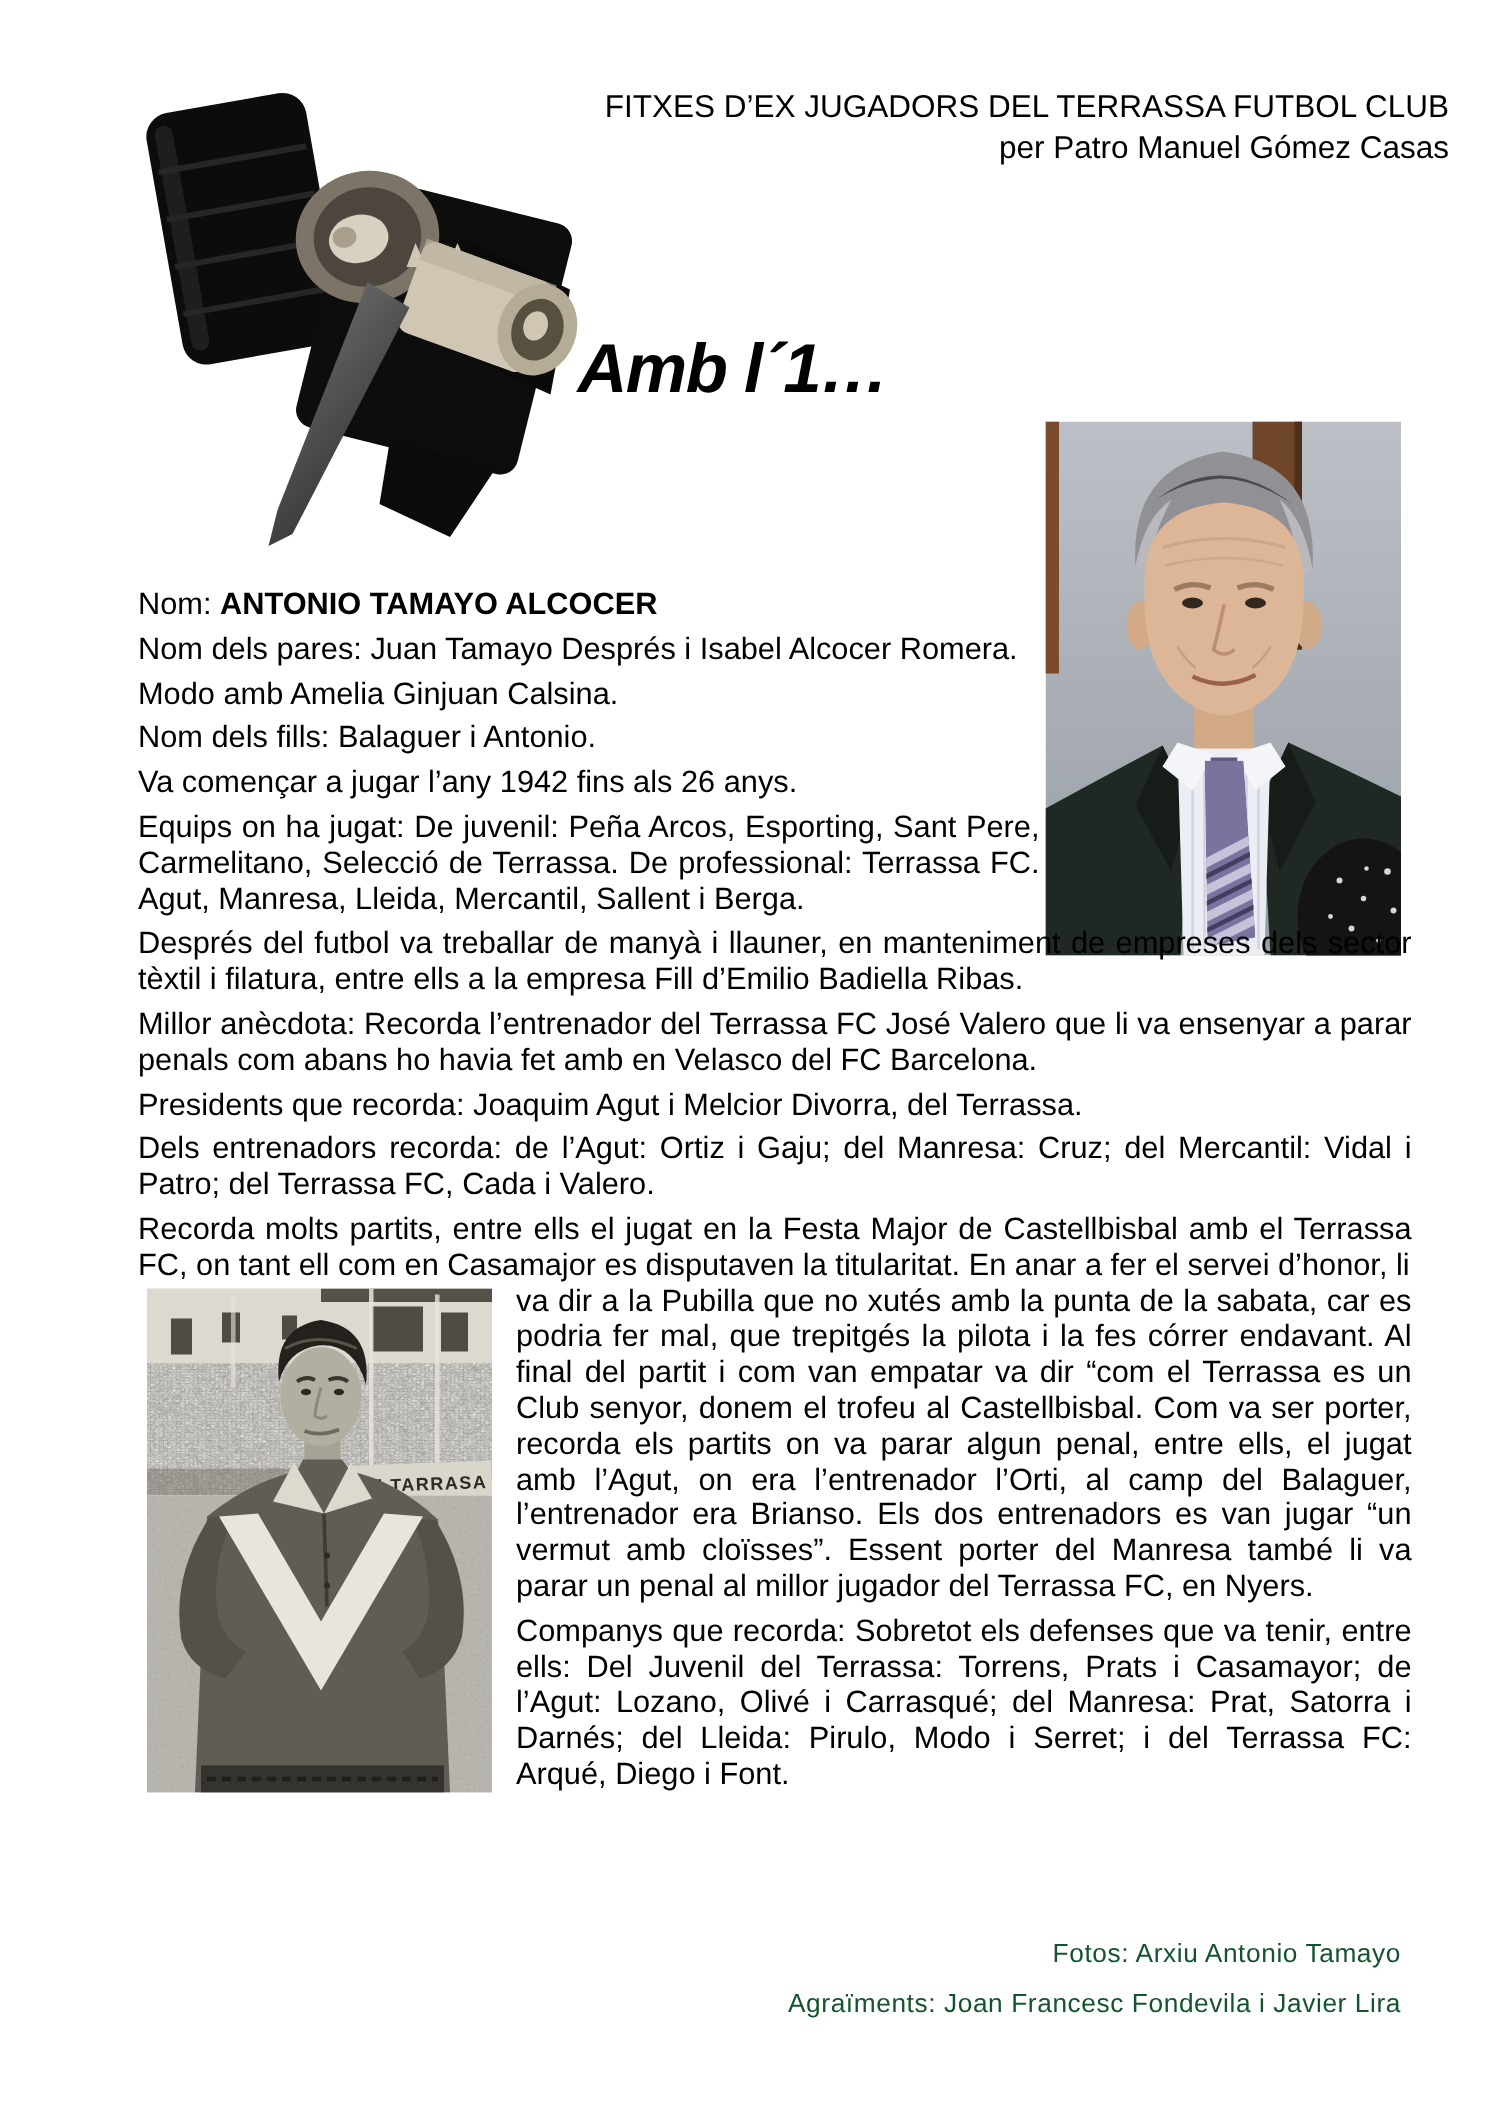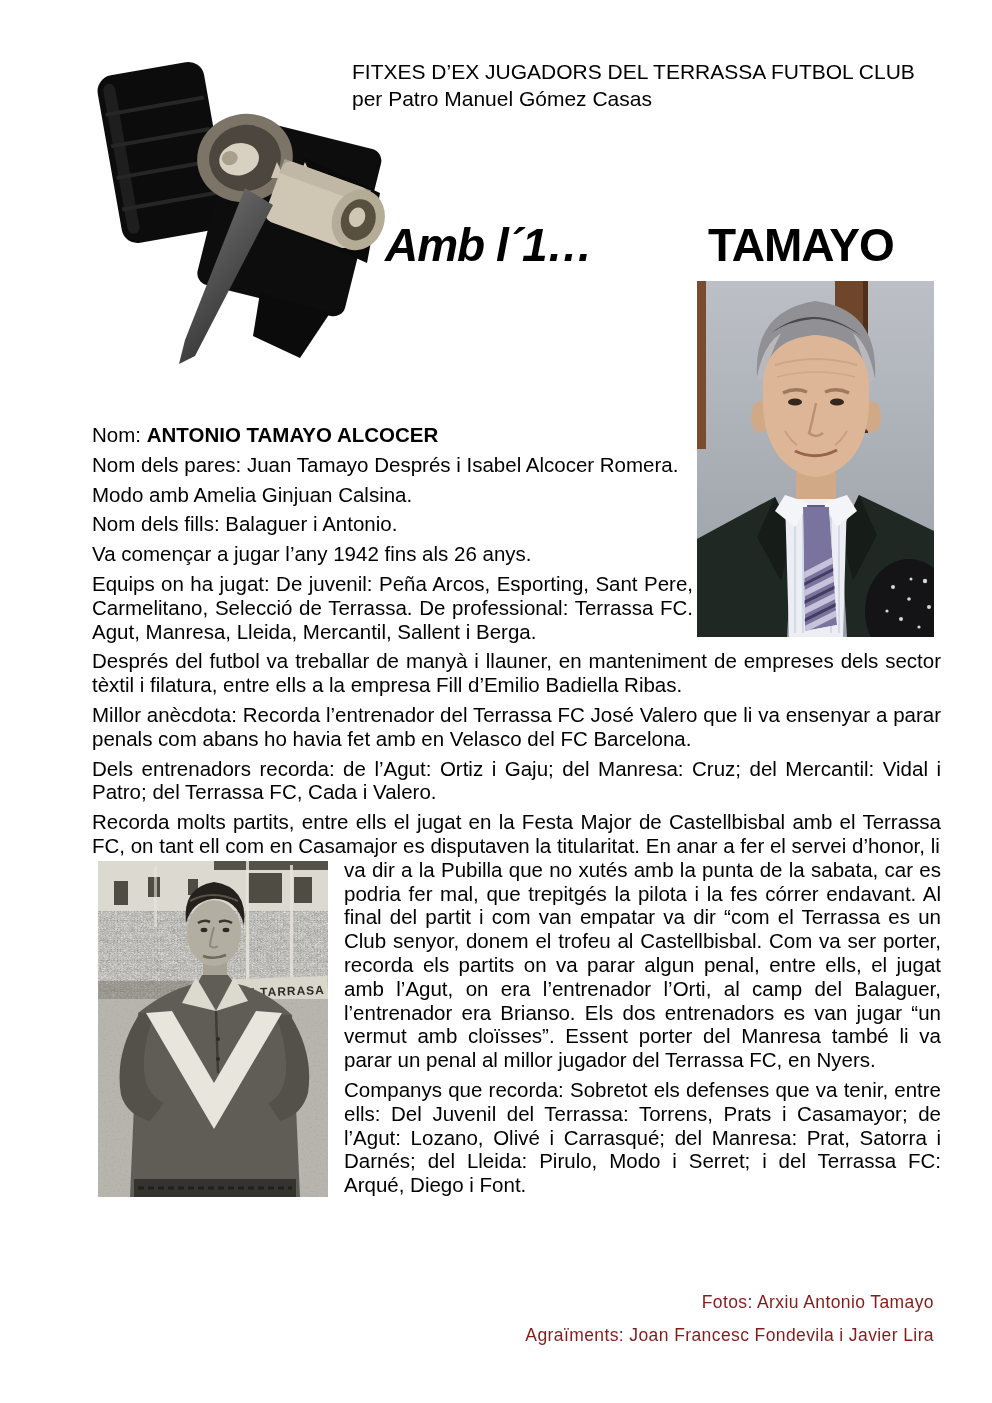--- a/index.html
+++ b/index.html
@@ -1,41 +1,41 @@
 <!DOCTYPE html>
 <html lang="ca"><head>
 <meta charset="utf-8">
 <style>
   html,body{margin:0;padding:0;background:#ffffff;}
   .page{
     position:relative;width:992px;height:1403px;margin:0 auto;background:#ffffff;
     font-family:"Liberation Sans",sans-serif;color:#000;overflow:hidden;
   }
   
-  .masthead{position:absolute;left:352px;top:58px;width:614px;text-align:left;
+  .masthead{position:absolute;left:352px;top:58px;width:614px;text-align:right;
     font-size:21px;line-height:27px;}
   
   .headline-amb{position:absolute;left:385px;top:218px;font-size:46px;font-weight:bold;
     letter-spacing:-1px;white-space:nowrap;font-style:italic;}
   .headline-tamayo{position:absolute;left:708px;top:218px;font-size:46px;font-weight:bold;
     letter-spacing:-1px;white-space:nowrap;}
   
   .camera{position:absolute;left:95px;top:58px;width:300px;height:310px;}
   .portrait{position:absolute;left:697px;top:281px;width:237px;height:356px;}
   .camera svg,.portrait svg,.player-photo svg{display:block;width:100%;height:100%;}
   
   .content{position:absolute;left:92px;top:391px;width:849px;text-align:justify;
-    font-size:20.5px;line-height:23.8px;margin-top:32px;}
+    font-size:20.5px;line-height:23.8px;}
   .content p{margin:0 0 6px 0;}
   .content p.narrow{width:601px;}
   .content p.tight{margin-bottom:0;}
   .player-photo{float:left;width:230px;height:336px;margin:3px 16px 2px 6px;}
   
   .credits{position:absolute;right:58px;top:1286px;text-align:right;
-    font-size:17.5px;line-height:33px;letter-spacing:.4px;color:#7f1d1d;}
+    font-size:17.5px;line-height:33px;letter-spacing:.4px;color:#14532d;}
 </style>
 </head>
 <body>
 
 <div class="page">
 
   <div class="camera" role="img" aria-label="càmera de cinema antiga">
     <svg viewBox="0 0 300 310">
       <defs>
         <linearGradient id="bladeGrad" x1="0" y1="0" x2="0.6" y2="1">
@@ -76,21 +76,20 @@
       <polygon points="150,130 178,147 100,298 84,306 90,282" fill="url(#bladeGrad)"></polygon>
     </svg>
   </div>
 
   <div class="masthead">
     <div>FITXES D’EX JUGADORS DEL TERRASSA FUTBOL CLUB</div>
     <div>per Patro Manuel Gómez Casas</div>
   </div>
 
   <div class="headline-amb">Amb l´1…</div>
-  <div class="headline-tamayo">TAMAYO</div>
 
   <div class="portrait" role="img" aria-label="retrat d’Antonio Tamayo">
     <svg viewBox="0 0 237 356">
       <defs>
         <linearGradient id="wall" x1="0" y1="0" x2="0" y2="1">
           <stop offset="0" stop-color="#bcc0c6"></stop>
             <stop offset="1" stop-color="#989ea6"></stop>
         </linearGradient>
         <clipPath id="tieClip">
             <polygon points="106,226 132,226 140,344 108,350"></polygon>
@@ -160,20 +159,21 @@
   <div class="content">
     <p class="narrow"><span>Nom: </span><strong>ANTONIO TAMAYO ALCOCER</strong></p>
     <p class="narrow">Nom dels pares: Juan Tamayo Després i Isabel Alcocer Romera.</p>
     <p class="narrow">Modo amb Amelia Ginjuan Calsina.</p>
     <p class="narrow">Nom dels fills: Balaguer i Antonio.</p>
     <p class="narrow">Va començar a jugar l’any 1942 fins als 26 anys.</p>
     <p class="narrow">Equips on ha jugat: De juvenil: Peña Arcos, Esporting, Sant Pere, Carmelitano, Selecció de Terrassa. De professional: Terrassa FC. Agut, Manresa, Lleida, Mercantil, Sallent i Berga.</p>
 
     <p>Després del futbol va treballar de manyà i llauner, en manteniment de empreses dels sector tèxtil i filatura, entre ells a la empresa Fill d’Emilio Badiella Ribas.</p>
     <p>Millor anècdota: Recorda l’entrenador del Terrassa FC José Valero que li va ensenyar a parar penals com abans ho havia fet amb en Velasco del FC Barcelona.</p>
+    <p>Presidents que recorda: Joaquim Agut i Melcior Divorra, del Terrassa.</p>
     <p>Dels entrenadors recorda: de l’Agut: Ortiz i Gaju; del Manresa: Cruz; del Mercantil: Vidal i Patro; del Terrassa FC, Cada i Valero.</p>
     <p class="tight">Recorda molts partits, entre ells el jugat en la Festa Major de Castellbisbal amb el Terrassa FC, on tant ell com en Casamajor es disputaven la titularitat. En anar a fer el servei d’honor, li</p>
 
     <div class="player-photo" role="img" aria-label="Tamayo jove, porter, samarreta amb V">
       <svg viewBox="0 0 230 336">
         <defs>
           <filter id="crowdNoise" x="0" y="0" width="100%" height="100%">
             <feTurbulence type="turbulence" baseFrequency="0.35 0.55" numOctaves="3" seed="7"></feTurbulence>
             <feColorMatrix type="matrix" values="0.33 0.33 0.33 0 0.28  0.33 0.33 0.33 0 0.27  0.33 0.33 0.33 0 0.25  0 0 0 0 1"></feColorMatrix>
           </filter>

